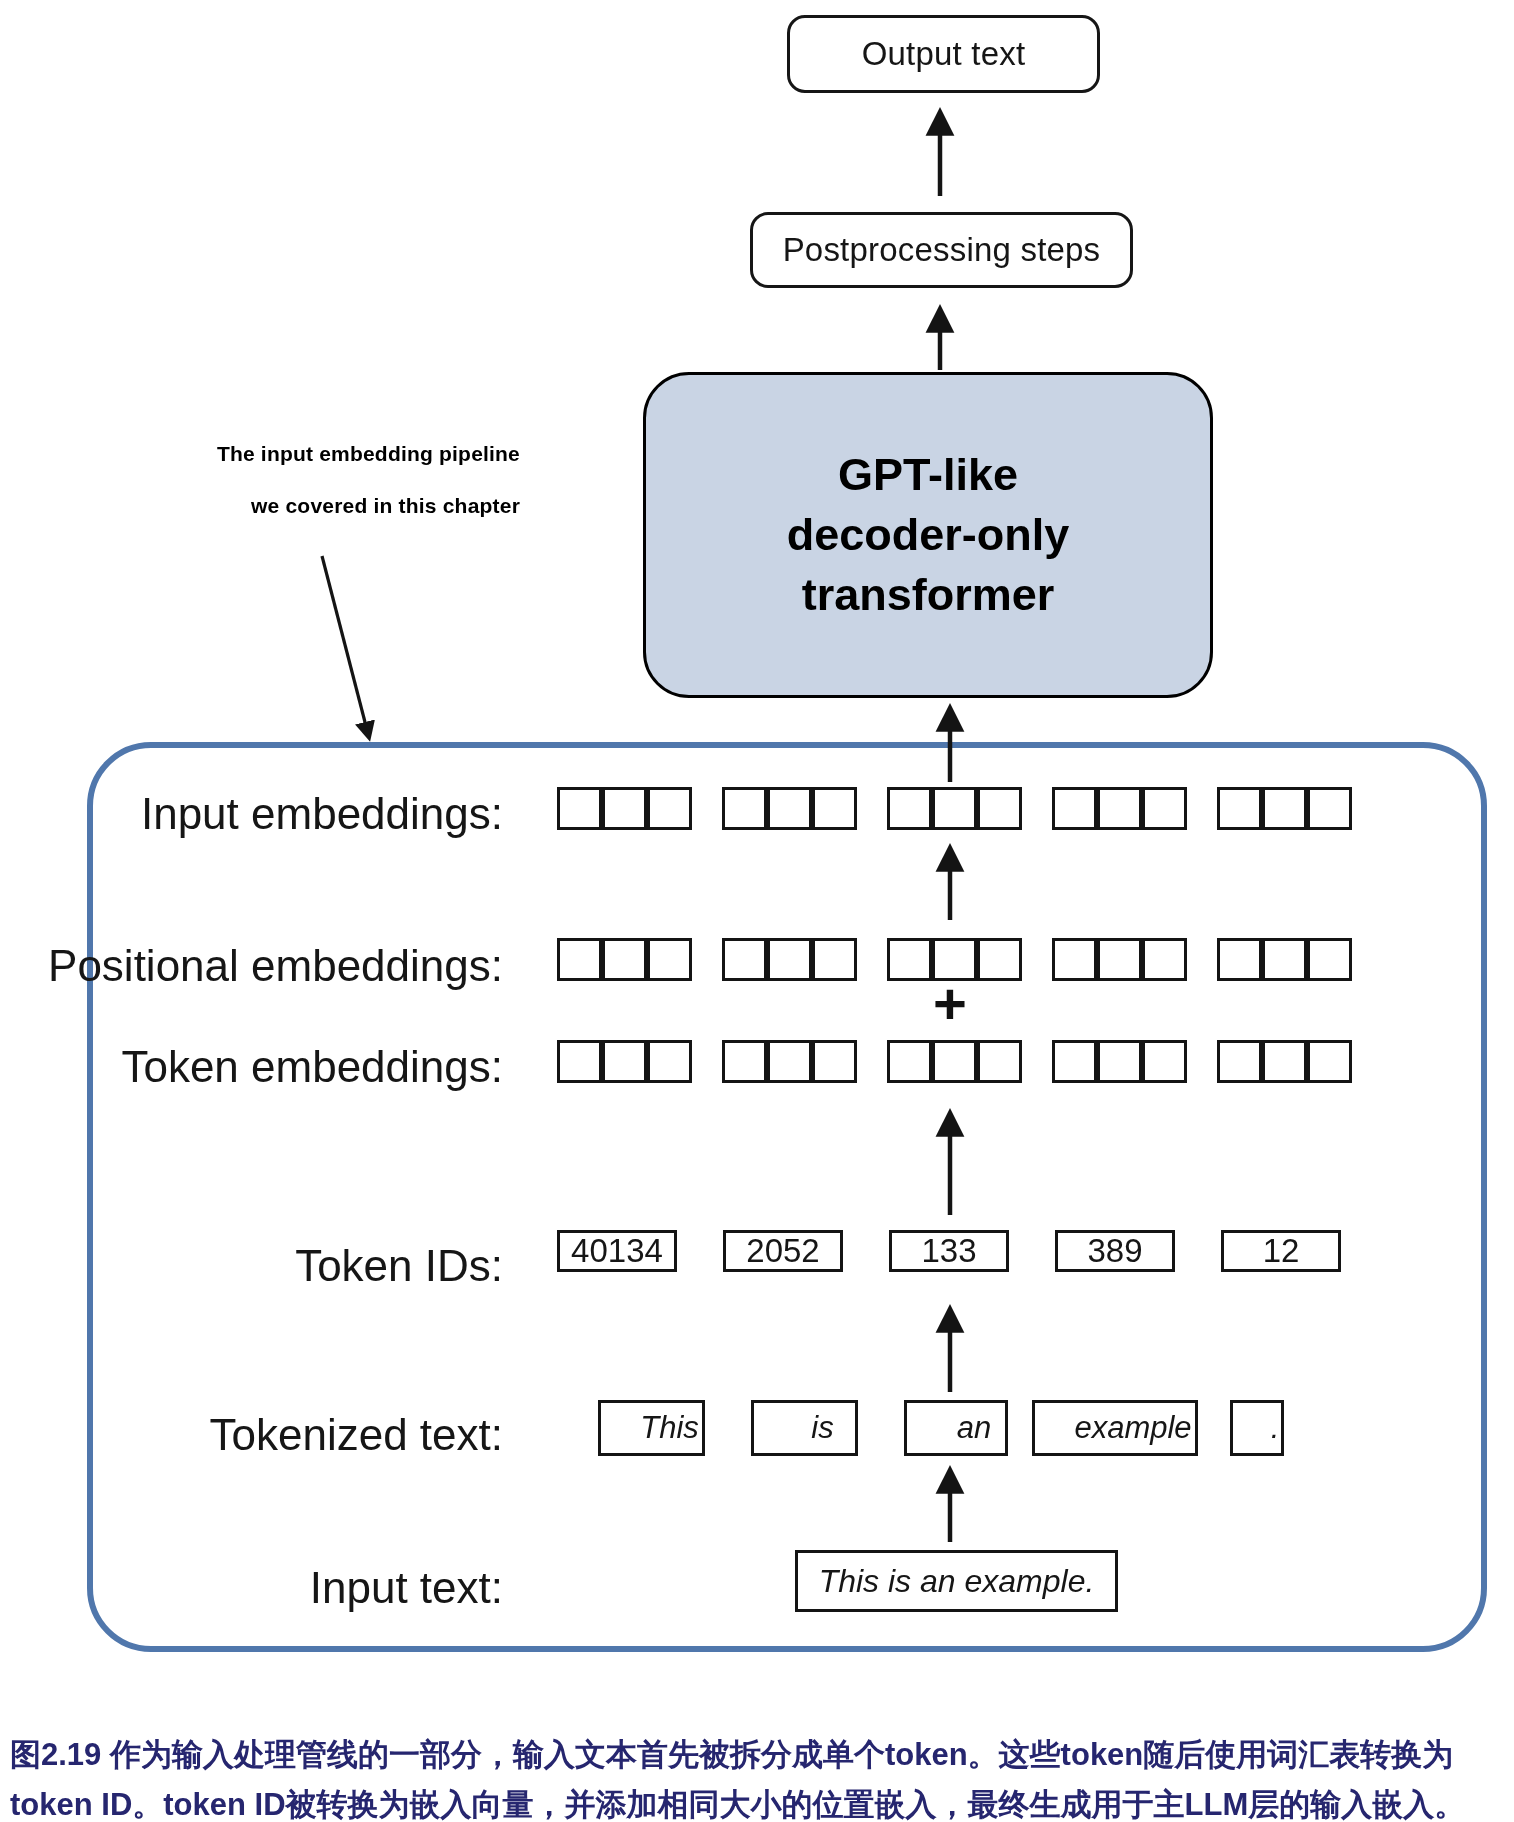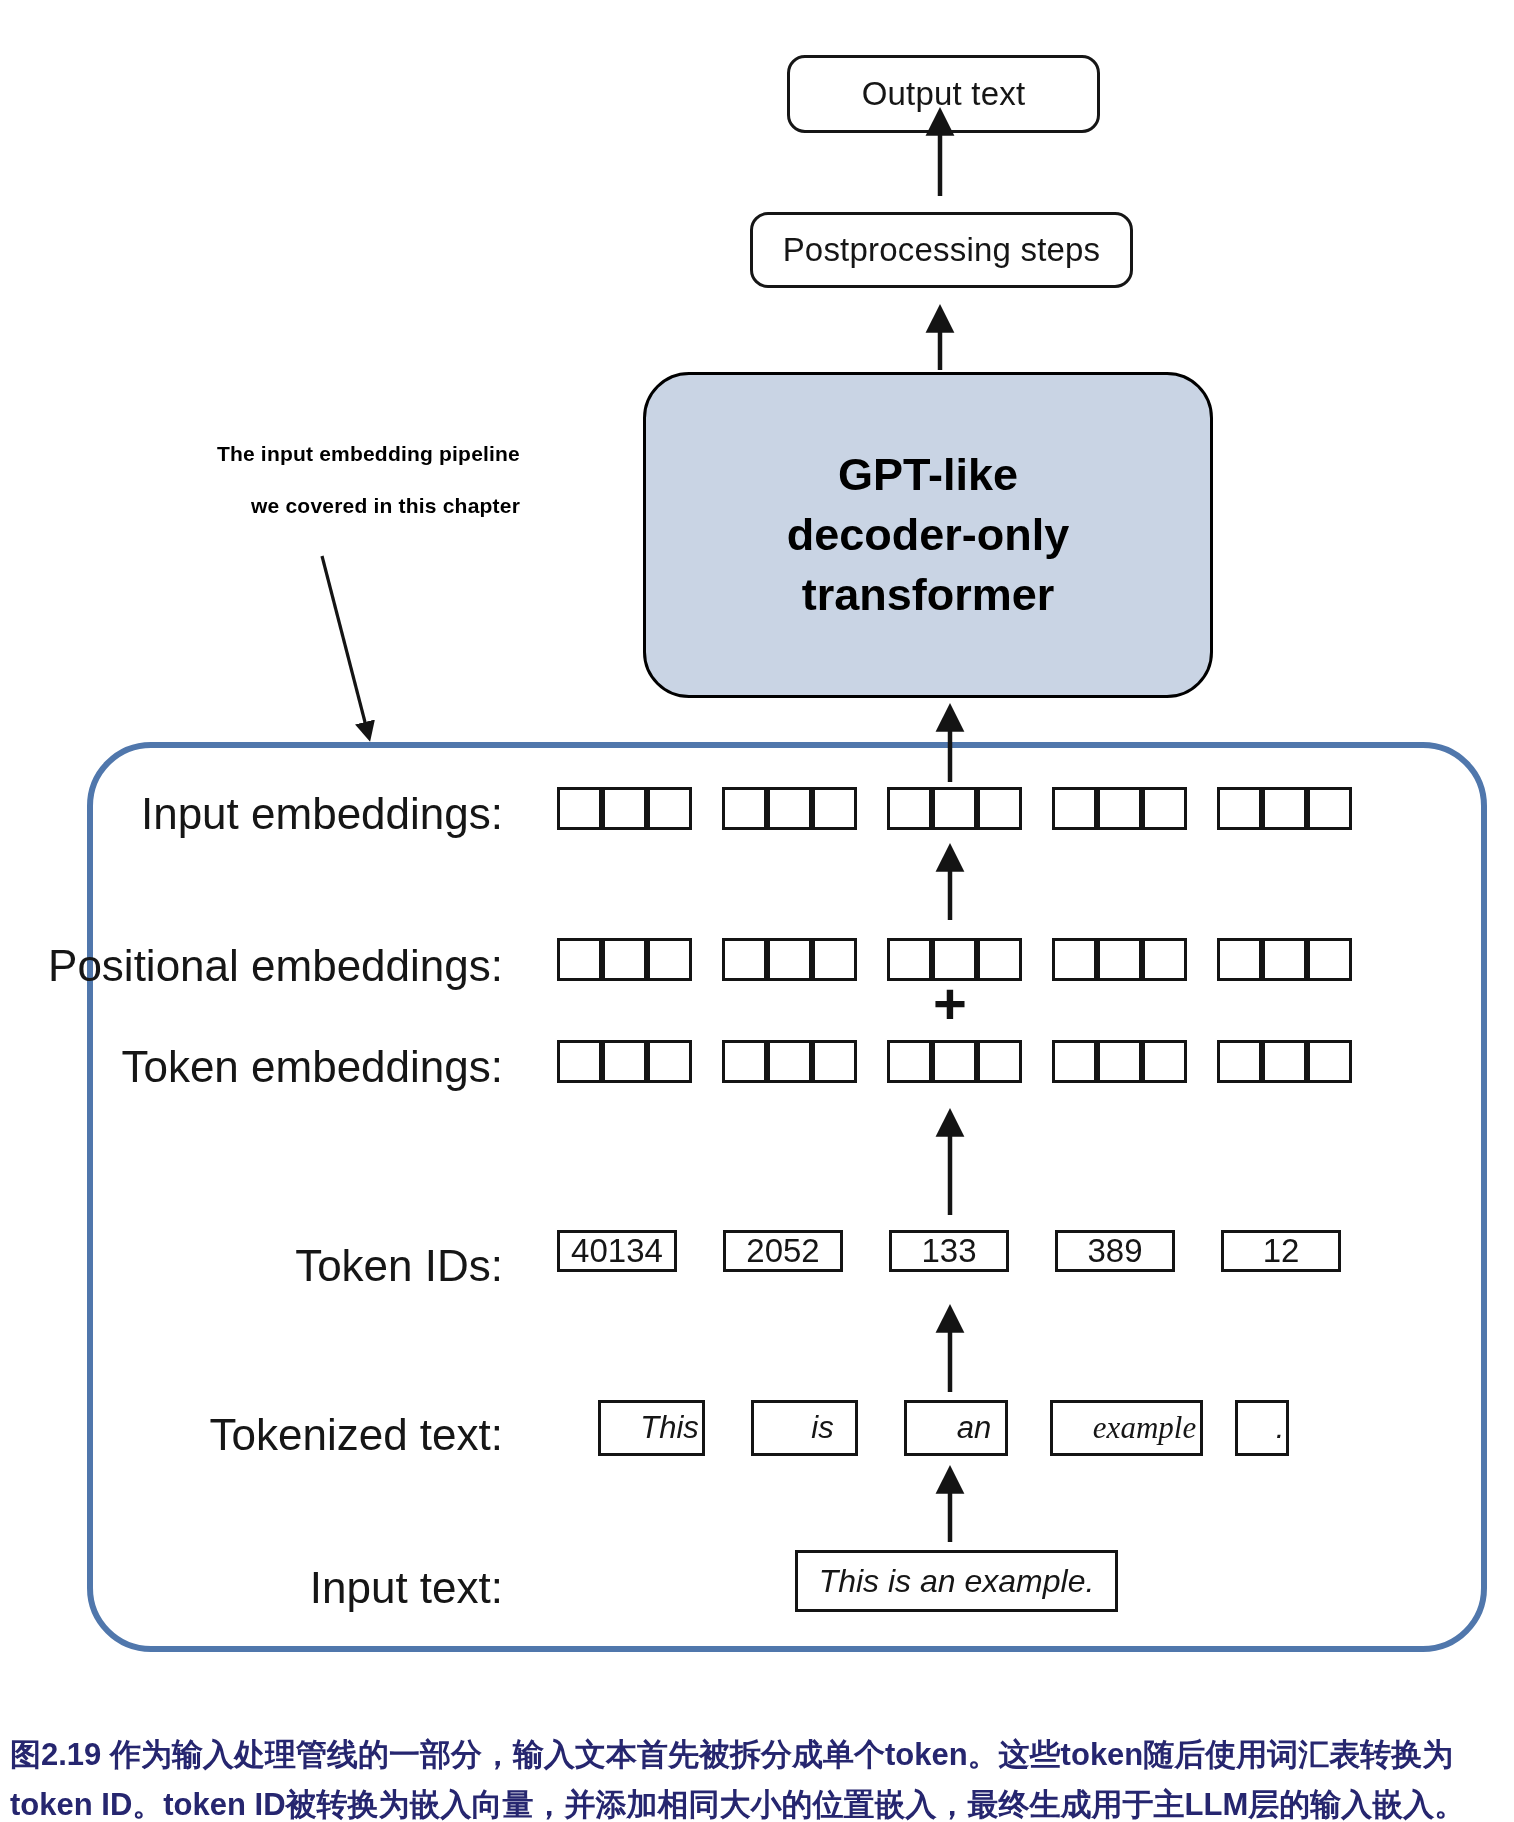--- a/index.html
+++ b/index.html
@@ -58,41 +58,41 @@
   }
   
   #tokens-row{position:absolute;left:598px;top:1400px;display:flex;}
   .tok-box{
     height:56px;box-sizing:border-box;border:3px solid #141414;background:#fff;
     display:flex;align-items:center;justify-content:center;font-size:31px;font-style:italic;padding-left:36px;
   }
   .tok-box:nth-child(1){width:107px;}
   .tok-box:nth-child(2){width:107px;margin-left:46px;}
   .tok-box:nth-child(3){width:104px;margin-left:46px;}
-  .tok-box:nth-child(4){width:153px;margin-left:42px;font-family:Liberation Serif, serif;}
+  .tok-box:nth-child(4){width:166px;margin-left:24px;}
   .tok-box:nth-child(5){width:54px;margin-left:32px;}
   
   #input-text-box{
     position:absolute;left:795px;top:1550px;width:323px;height:62px;box-sizing:border-box;
     border:3.5px solid #141414;background:#fff;display:flex;align-items:center;justify-content:center;
     font-size:32px;font-style:italic;
   }
   
   #caption{
     position:absolute;left:10px;top:1730px;width:1498px;
     font-size:31px;line-height:50px;color:var(--caption-color);font-weight:600;
   }
   #arrow-layer{position:absolute;left:0;top:0;pointer-events:none;}
 </style>
 </head>
 <body>
 
 <div id="canvas">
 
-  <div class="pill" id="output-text-pill" style="left:787px;top:15px;width:313px;height:78px;margin-top:40px;">
+  <div class="pill" id="output-text-pill" style="left:787px;top:15px;width:313px;height:78px;">
     <span>Output text</span>
   </div>
 
   <div class="pill" id="postprocessing-pill" style="left:750px;top:212px;width:383px;height:76px;">
     <span>Postprocessing steps</span>
   </div>
 
   <div id="gpt-box">
     <div>GPT-like</div>
     <div>decoder-only</div>

